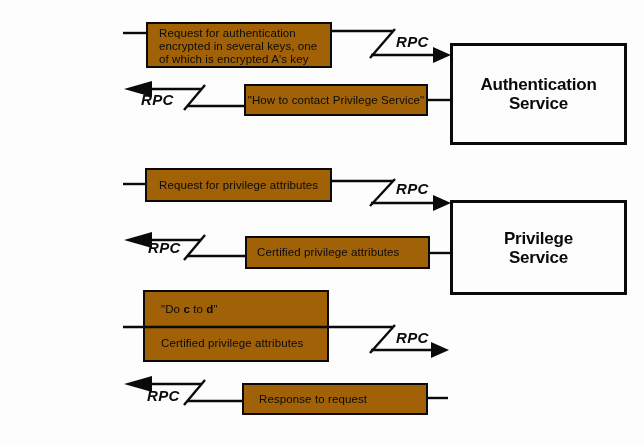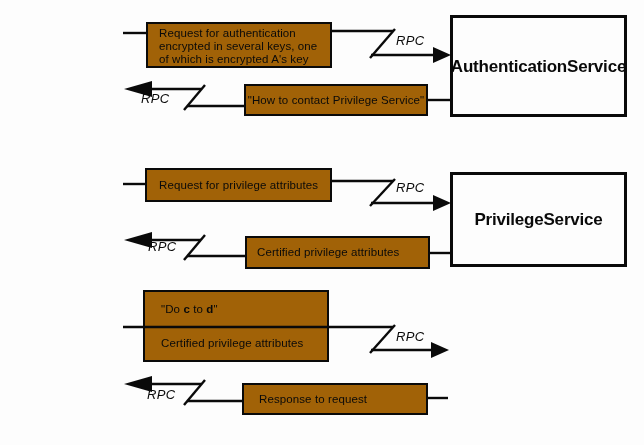--- a/index.html
+++ b/index.html
@@ -2,36 +2,36 @@
 <html><head>
 <meta charset="utf-8">
 <style>
   html,body{margin:0;padding:0;background:#e8e8e8;}
   .canvas{
     position:relative;width:644px;height:445px;background:#fdfdfd;
     font-family:"Liberation Sans",sans-serif;color:#0a0a0a;overflow:hidden;
   }
   .actor{
     position:absolute;border:3px solid #0a0a0a;background:#fdfdfd;
-    box-sizing:border-box;display:flex;
-    align-items:center;justify-content:center;
+    box-sizing:border-box;display:flex;flex-direction:column;
+    align-items:center;justify-content:center;margin-top:28px;
   }
   .actor-label{
     font-weight:bold;font-size:17px;line-height:19px;letter-spacing:-0.2px;
     text-align:center;white-space:nowrap;
   }
   .msg{
     position:absolute;border:2px solid #0a0a0a;background:#a16207;
     box-sizing:border-box;font-size:11.5px;line-height:13px;letter-spacing:0.1px;
   }
   .msg .ln{white-space:nowrap;}
   .vcenter{display:flex;align-items:center;}
   .hcenter{display:flex;align-items:center;justify-content:center;}
   .rpc{
-    position:absolute;font-style:italic;font-weight:normal;font-size:13px;
+    position:absolute;font-style:italic;font-weight:bold;font-size:15px;
     letter-spacing:0.3px;white-space:nowrap;
   }
   .bold{font-weight:bold;}
   #principal-a{left:18px;top:18px;width:105px;height:405px;}
   #auth-service{left:450px;top:15px;width:177px;height:102px;}
   #priv-service{left:450px;top:172px;width:177px;height:95px;}
   #principal-b{left:448px;top:317px;width:180px;height:100px;}
   #msg1{left:146px;top:22px;width:186px;height:46px;padding:3px 2px 0 11px;}
   #msg2{left:244px;top:84px;width:184px;height:32px;}
   #msg3{left:145px;top:168px;width:187px;height:34px;padding-left:12px;}

